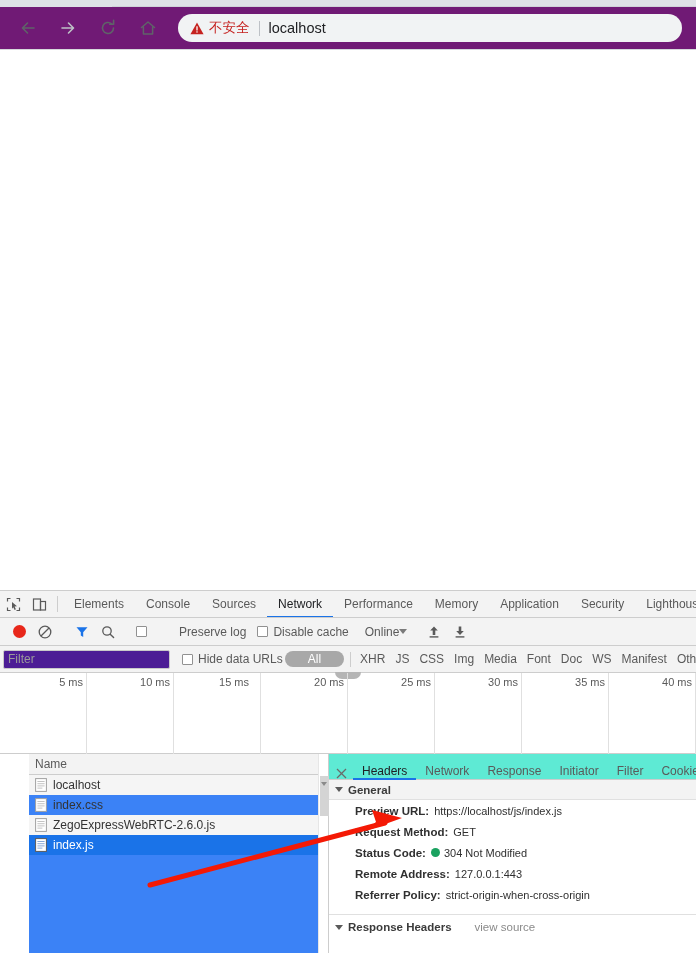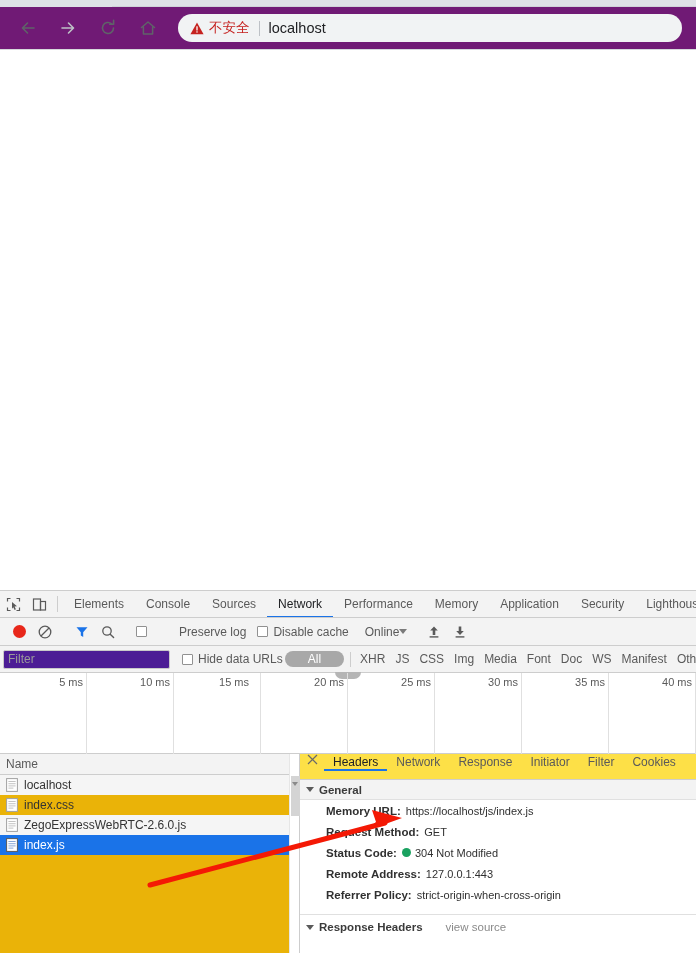--- a/index.html
+++ b/index.html
@@ -117,21 +117,21 @@
     position: absolute; top: 0; height: 81px;
     border-right: 1px solid #e0e0e0;
   }
   .ov-label {
     position: absolute; top: 3px; font-size: 11px; color: #5a5a5a;
     transform: translateX(-100%); padding-right: 4px; white-space: nowrap;
   }
 
   
   .dt-split { display: flex; height: 199px; }
-  .pane-left { width: 300px; flex: none; position: relative; border-right: 1px solid #cdcdcd; background:#eab308; }
+  .pane-left { width: 300px; flex: none; position: relative; border-right: 1px solid #cdcdcd; background:#3b82f6;margin-left:29px; }
   .namehdr {
     height: 21px; background: #f3f3f3; border-bottom: 1px solid #cdcdcd;
     display: flex; align-items: center; padding-left: 6px;
     font-size: 12px; color: #5a5a5a;
   }
   .filerow {
     height: 20px; display: flex; align-items: center; padding-left: 6px;
     font-size: 12px; color: #333; gap: 6px;
   }
   .filerow.alt { background: #f5f5f5; }
@@ -141,22 +141,22 @@
   .lscroll {
     position: absolute; right: 0; top: 0; width: 10px; height: 199px; background: #fff;
     border-left: 1px solid #e6e6e6;
   }
   .lscroll .thumb { position:absolute; left:1px; top:22px; width:9px; height:40px; background:#d4d4d4; }
   .lscroll .arw { position:absolute; left:2px; top:28px; width:0;height:0;
     border-left:3px solid transparent;border-right:3px solid transparent;border-top:4px solid #8a8a8a; }
 
   .pane-right { flex: 1 1 auto; background: #fff; position: relative; overflow: hidden; }
   .rt-tabbar {
-    height: 26px; display: flex; align-items: flex-start;
-    border-bottom: 1px solid #cdcdcd; background: #fde047;
+    height: 26px; display: flex; align-items: flex-end;
+    border-bottom: 1px solid #cdcdcd; background: #5eead4;
   }
   .rt-close { width: 24px; display:flex; align-items:center; justify-content:center; color:#6a6a6a; flex:none; }
   .rt-tab {
     padding: 0 9px; display: flex; align-items: center; font-size: 12px;
     color: #5a5a5a; white-space: nowrap; flex: none;
     border-bottom: 2px solid transparent; position: relative; top: 1px;
   }
   .rt-tab.active { color: #202124; border-bottom-color: #1a73e8; }
 
   .sect-hdr {
@@ -432,21 +432,21 @@
           <div class="rt-tab">Cookies</div>
         </div>
 
         <div class="sect-hdr">
           <span class="tri"></span>
           <span>General</span>
         </div>
 
         <div class="genlist">
           <div class="genrow">
-            <span class="gkey">Memory URL:</span>
+            <span class="gkey">Preview URL:</span>
             <span class="gval">https://localhost/js/index.js</span>
           </div>
           <div class="genrow">
             <span class="gkey">Request Method:</span>
             <span class="gval">GET</span>
           </div>
           <div class="genrow">
             <span class="gkey">Status Code:</span>
             <span class="status-dot"></span>
             <span class="gval" style="margin-left:0;">304 Not Modified</span>

